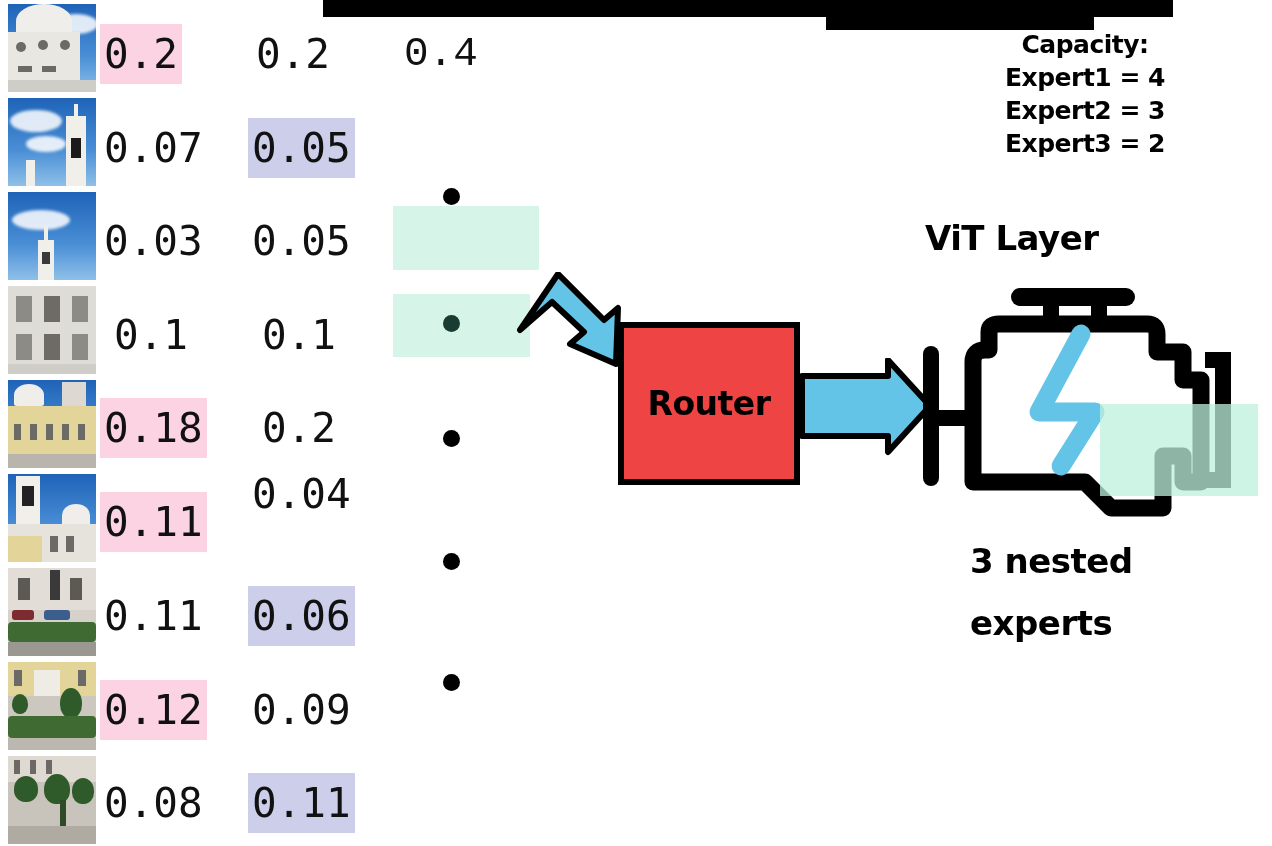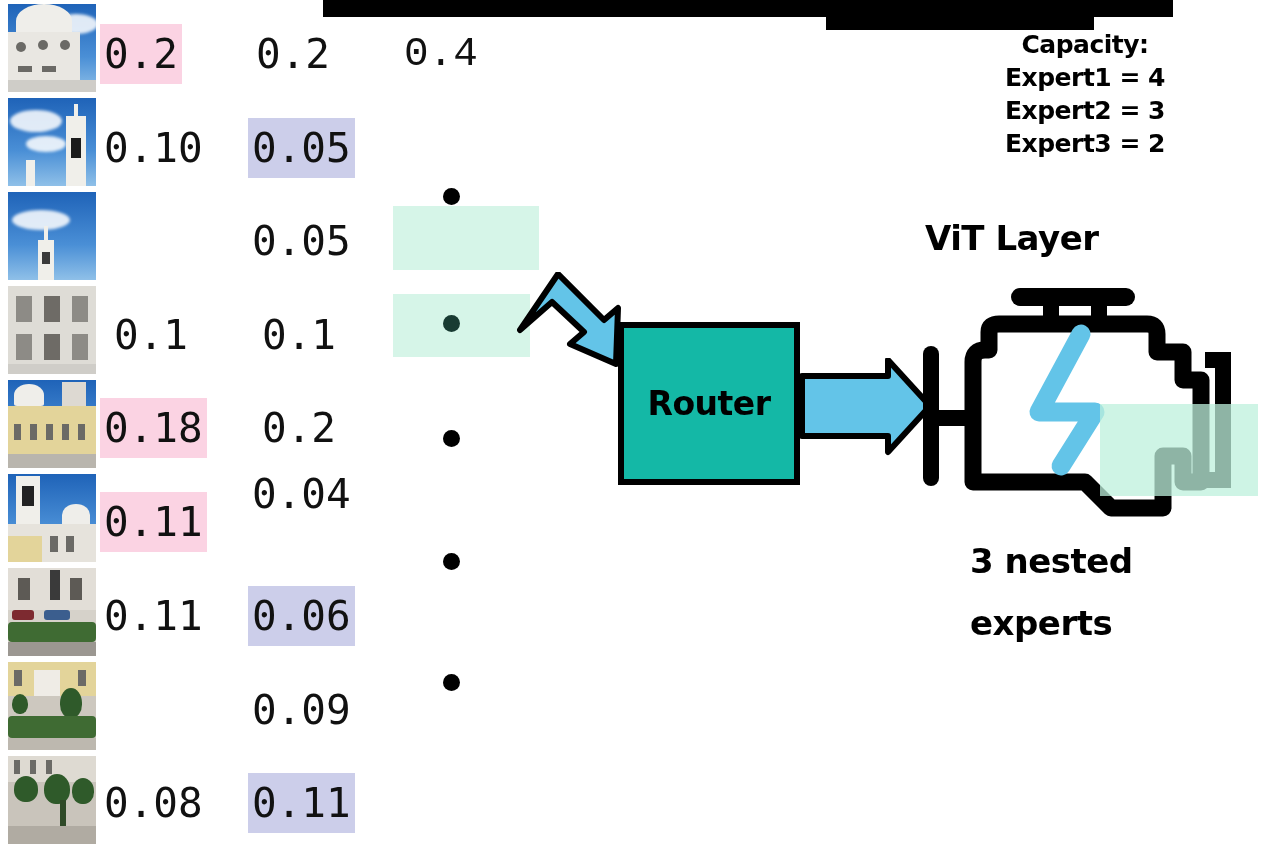--- a/index.html
+++ b/index.html
@@ -163,21 +163,21 @@
     text-align: left;
   }
 
   
   #router-box {
     position: absolute;
     left: 618px;
     top: 322px;
     width: 182px;
     height: 163px;
-    background: #14b8a6;
+    background: #ef4444;
     border: 6px solid #000000;
     box-sizing: border-box;
     display: flex;
     align-items: center;
     justify-content: center;
   }
   #router-label {
     font-family: "DejaVu Sans", sans-serif;
     font-weight: bold;
     font-size: 33px;
@@ -310,37 +310,39 @@
     <div class="tree" style="left:36px;top:18px;width:26px;height:30px"></div>
     <div class="tree" style="left:64px;top:22px;width:22px;height:26px"></div>
     <div style="position:absolute;left:52px;top:44px;width:6px;height:30px;background:#2f4a28"></div>
     <div class="road" style="left:0;top:70px;width:88px;height:18px;background:#b0aba2"></div>
   </div>
 
   <div class="pval col1 hl-pink" style="top:24px">0.2</div>
   <div class="pval col2" style="top:24px;left:252px">0.2</div>
   <div class="pval col3" style="top:24px">0.4</div>
 
-  <div class="pval col1" style="top:118px">0.10</div>
+  <div class="pval col1" style="top:118px">0.07</div>
   <div class="pval col2 hl-lav" style="top:118px">0.05</div>
 
+  <div class="pval col1" style="top:211px">0.03</div>
   <div class="pval col2" style="top:211px">0.05</div>
 
   <div class="pval col1" style="top:305px;left:110px">0.1</div>
   <div class="pval col2" style="top:305px;left:258px">0.1</div>
 
   <div class="pval col1 hl-pink" style="top:398px">0.18</div>
   <div class="pval col2" style="top:398px;left:258px">0.2</div>
 
   <div class="pval col1 hl-pink" style="top:492px">0.11</div>
   <div class="pval col2" style="top:464px">0.04</div>
 
   <div class="pval col1" style="top:586px">0.11</div>
   <div class="pval col2 hl-lav" style="top:586px">0.06</div>
 
+  <div class="pval col1 hl-pink" style="top:680px">0.12</div>
   <div class="pval col2" style="top:680px">0.09</div>
 
   <div class="pval col1" style="top:773px">0.08</div>
   <div class="pval col2 hl-lav" style="top:773px">0.11</div>
 
   <div class="mint" id="mint-1"></div>
   <div class="mint" id="mint-2"></div>
 
   <div class="vdot" style="left:443px;top:188px"></div>
   <div class="vdot dark-green" style="left:443px;top:315px"></div>

